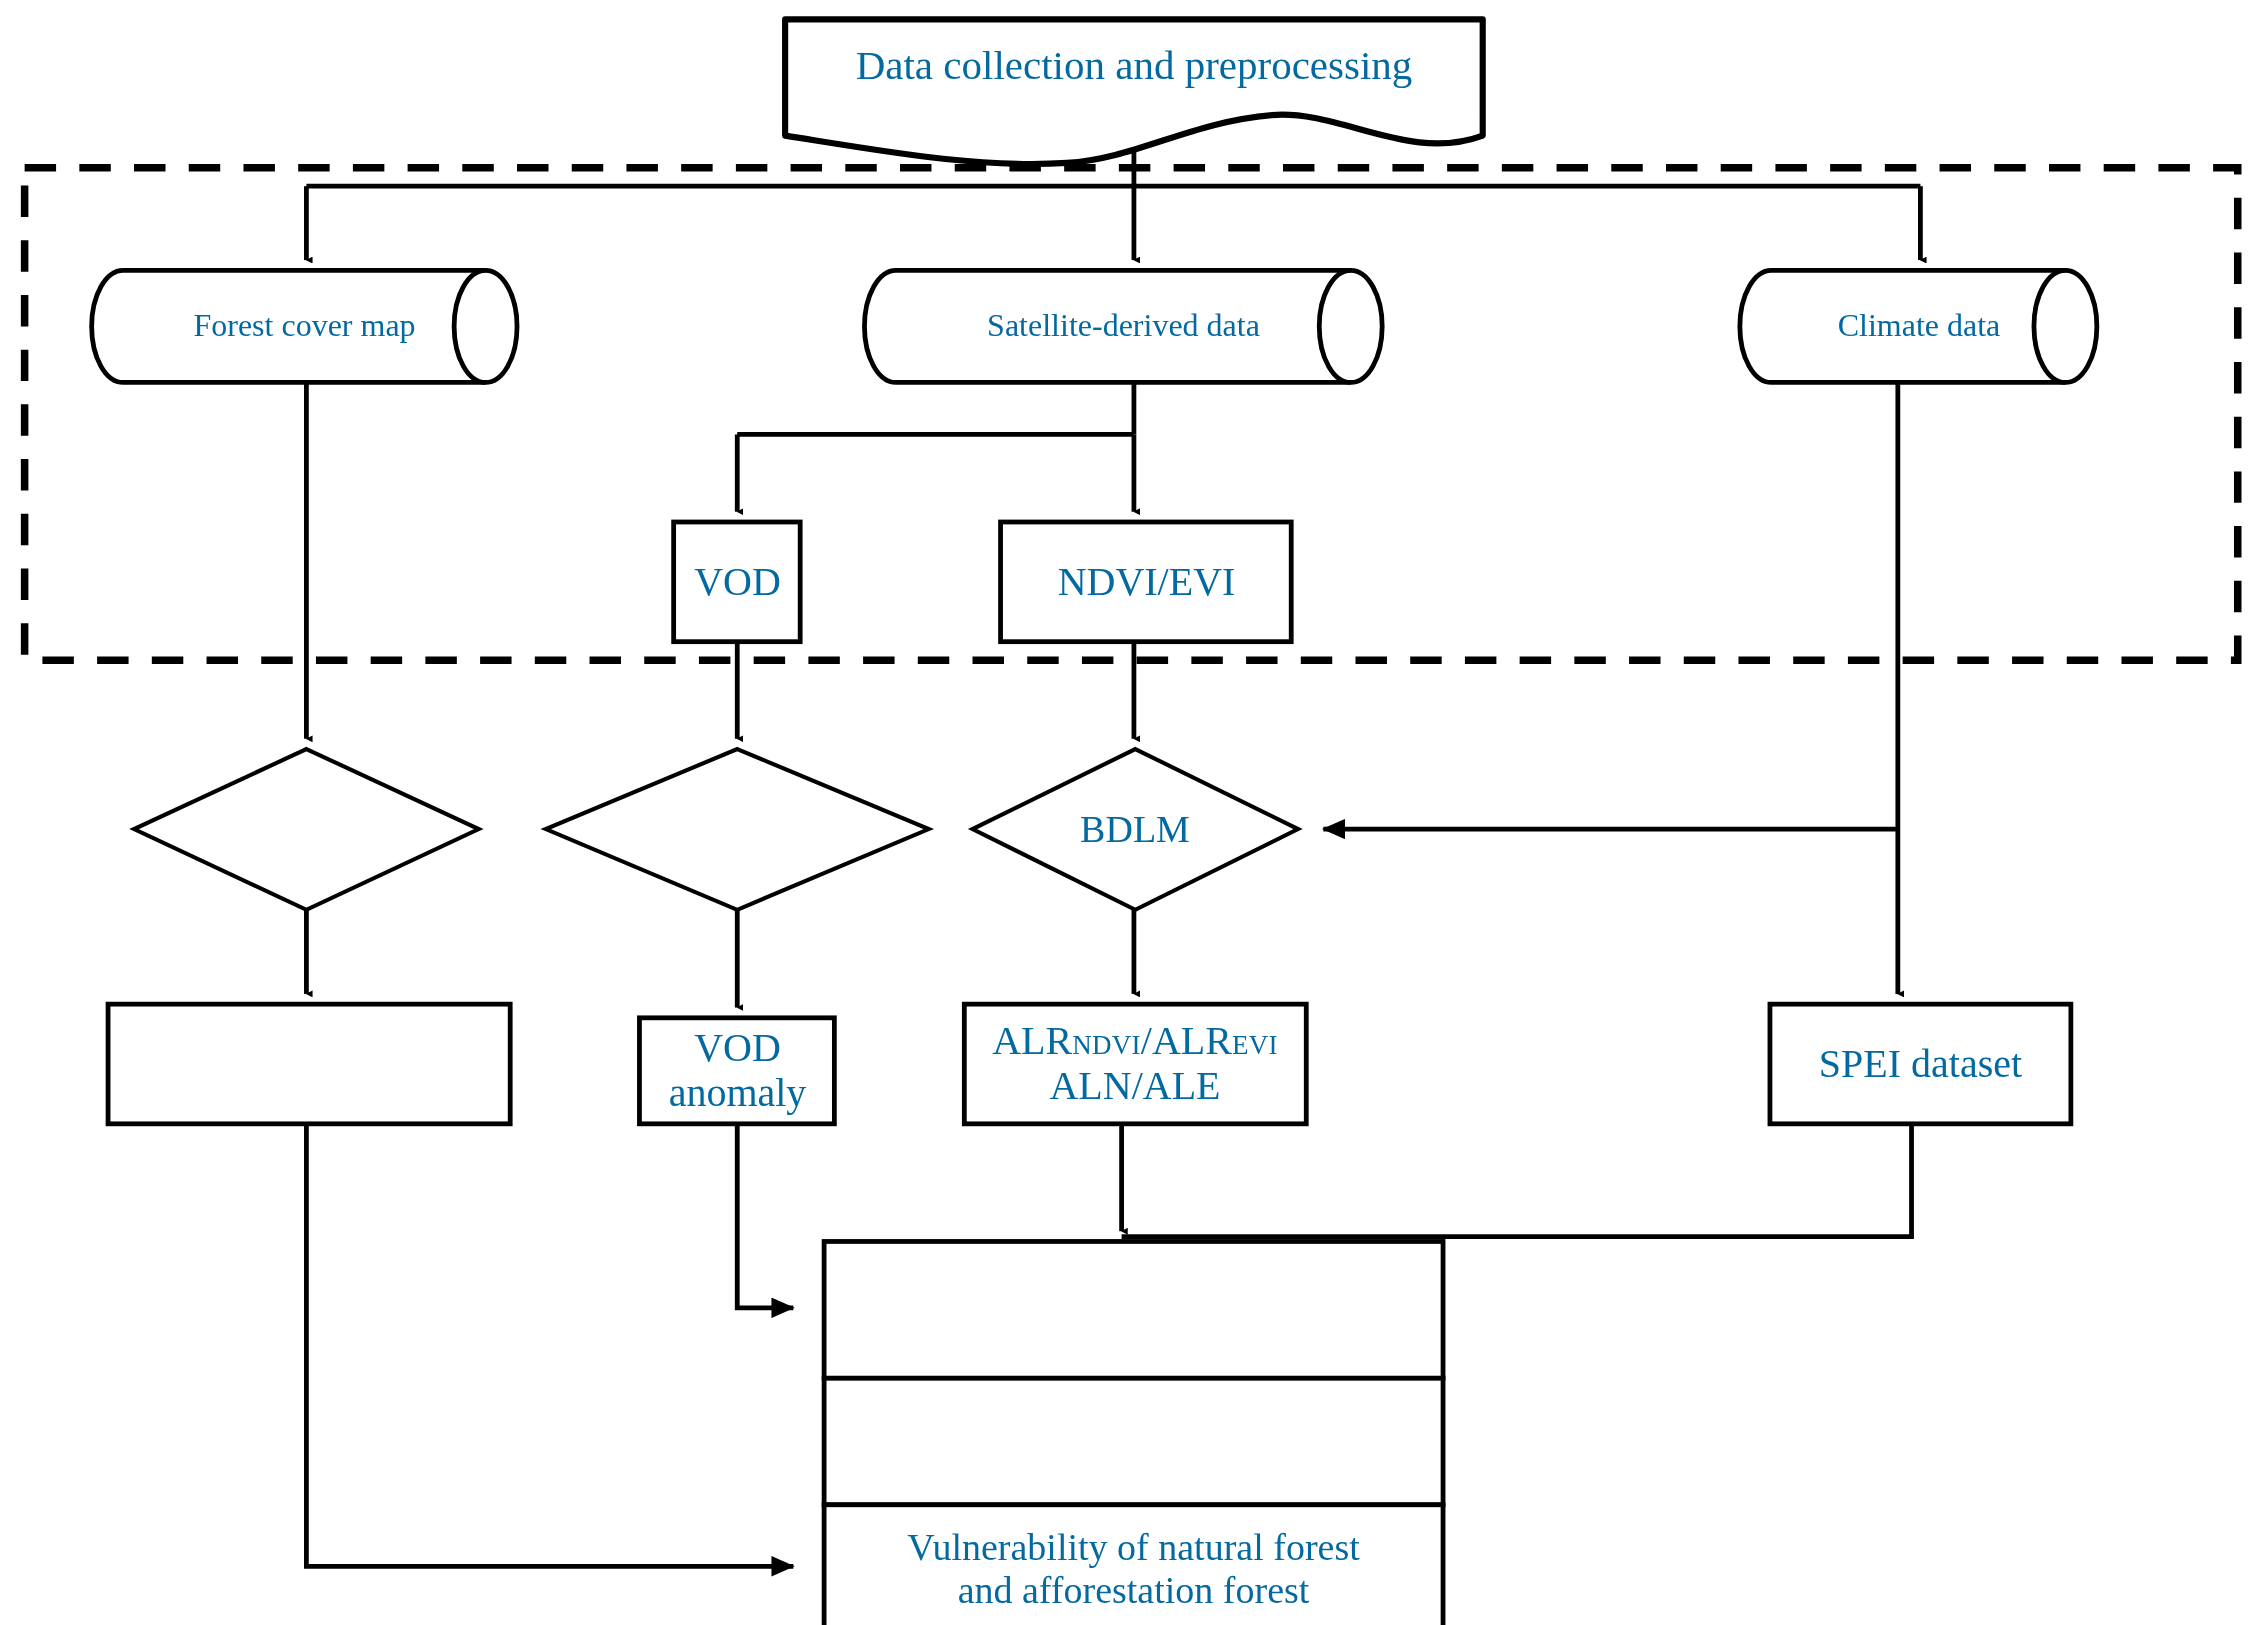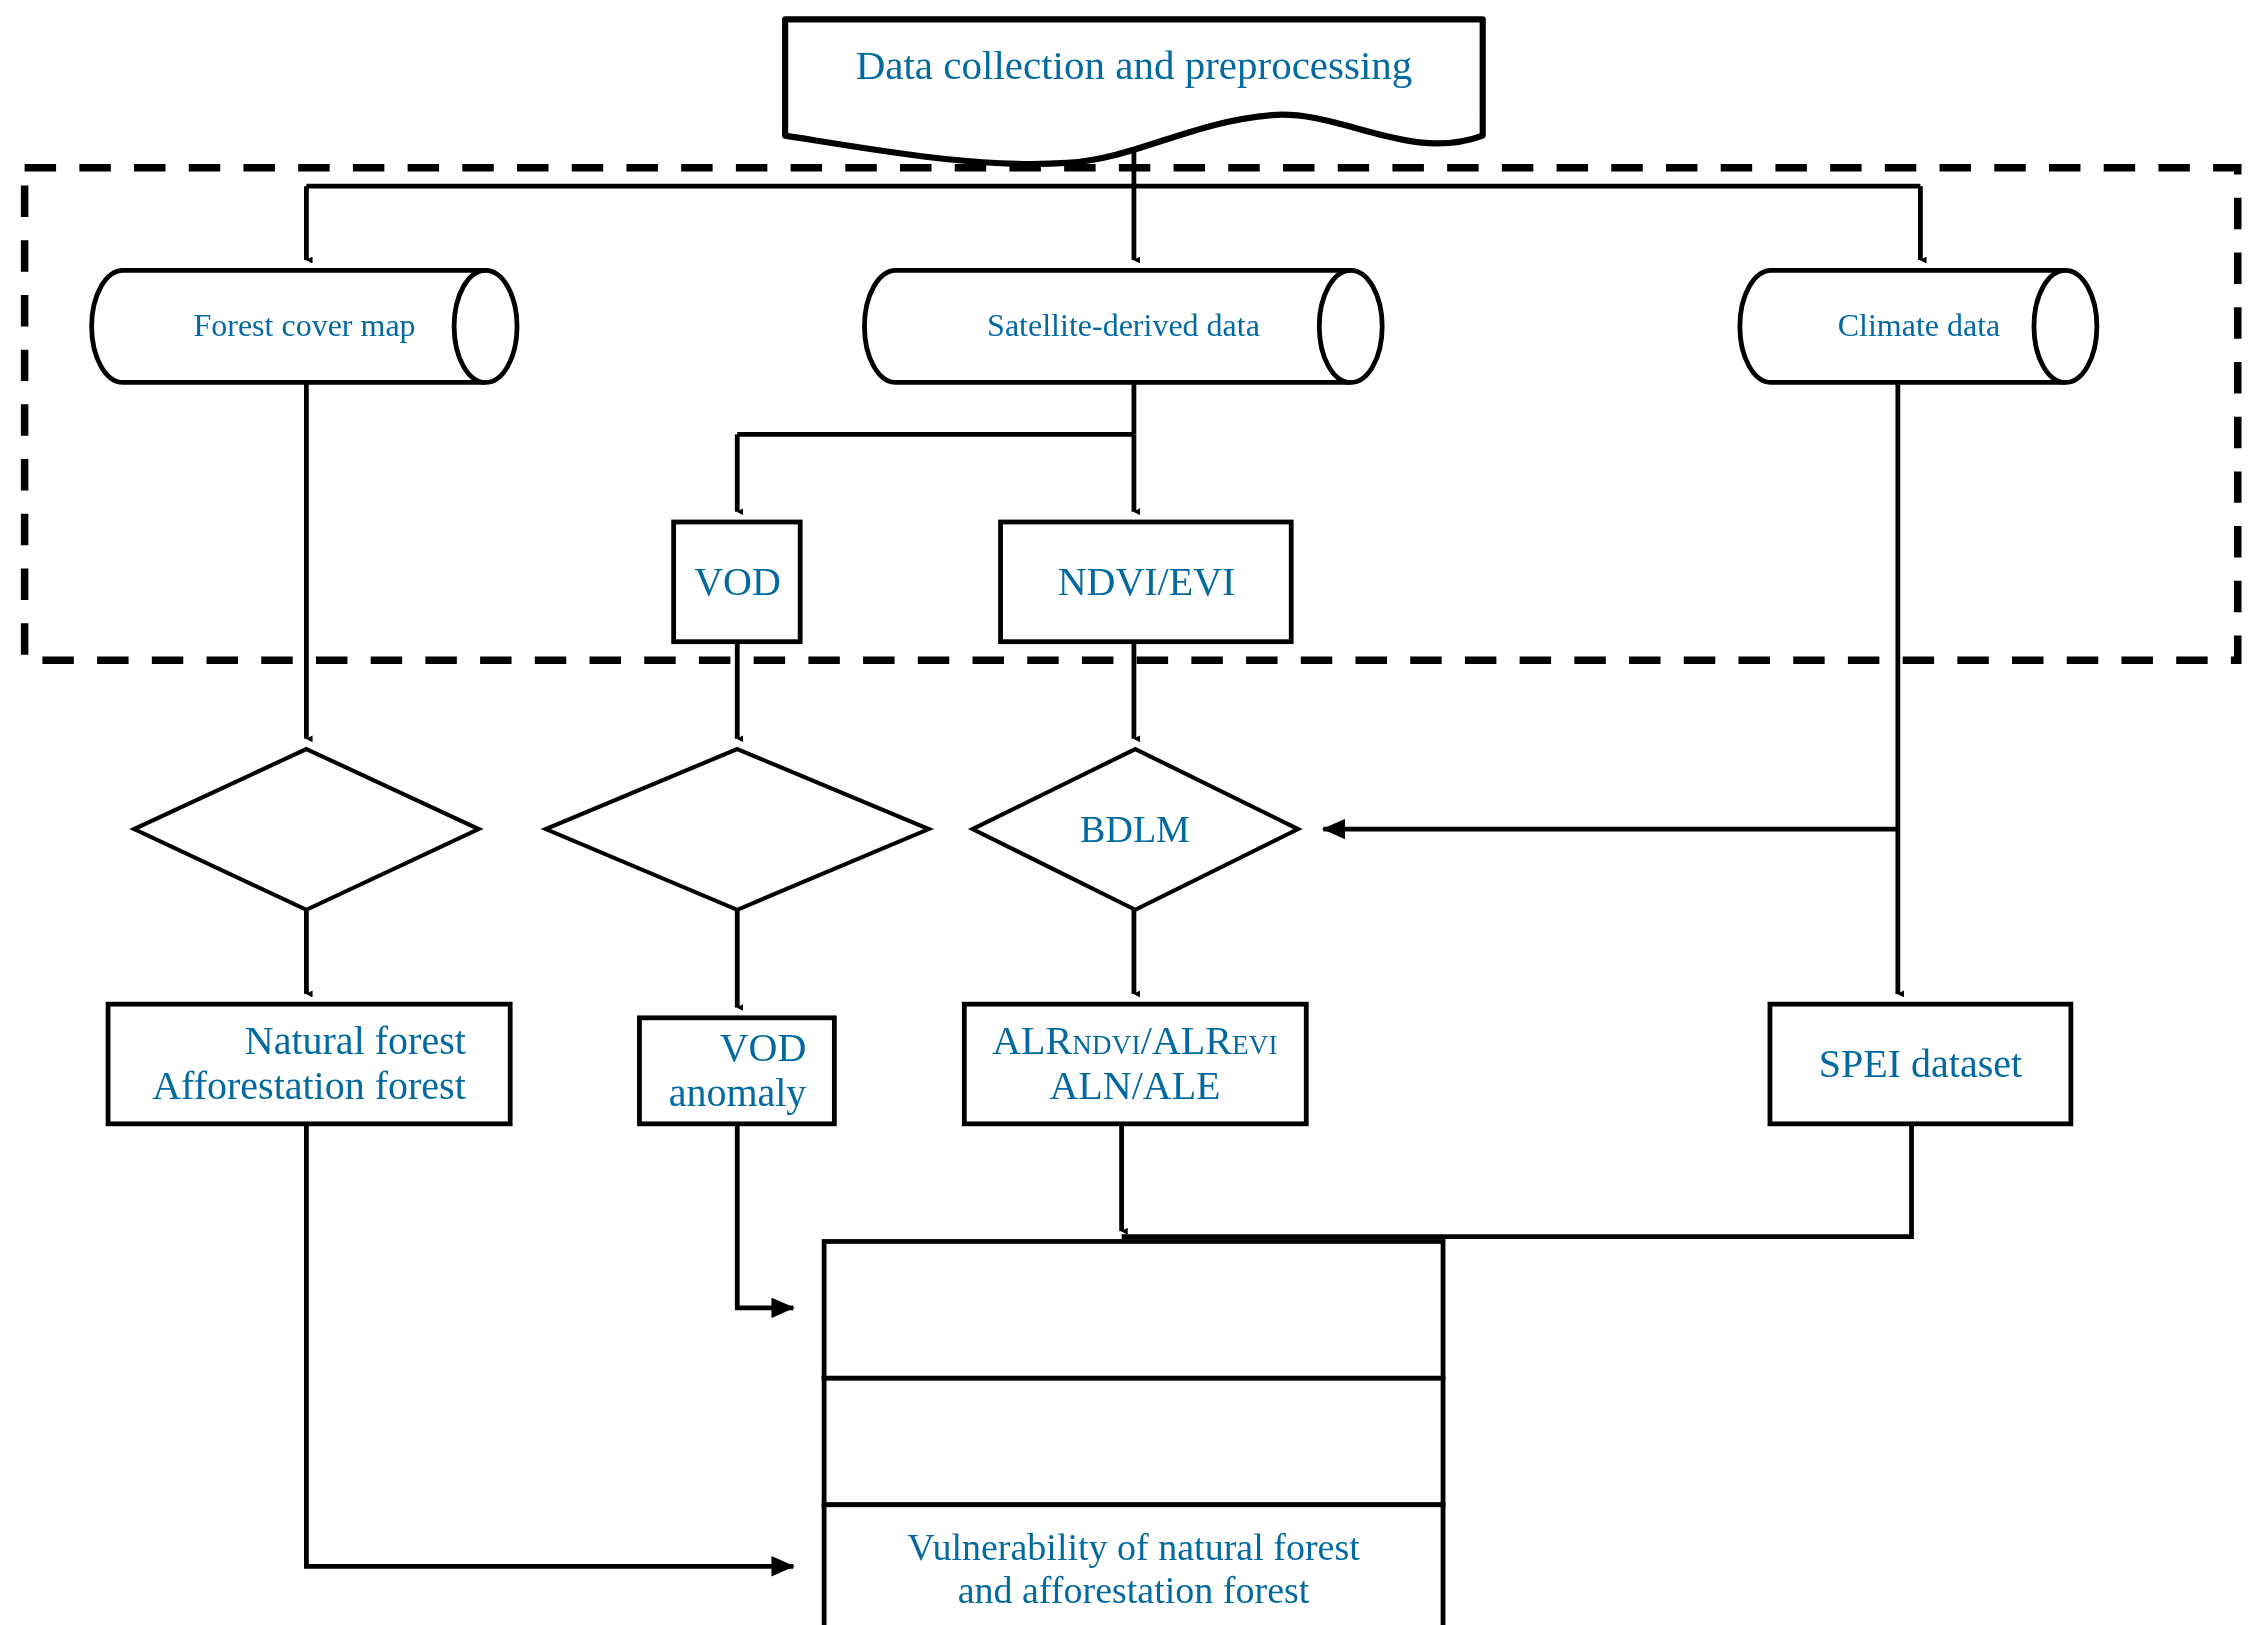--- a/index.html
+++ b/index.html
@@ -11,21 +11,21 @@
     display:flex;align-items:center;justify-content:center;
     text-align:center;
     font-family:"Liberation Serif", serif;
     color:#0369a1;
     line-height:1.12;
     pointer-events:none;
     white-space:pre-line;
   }
   .t-title{font-size:41px;}
   .t-cyl{font-size:32px;}
-  .t-box{font-size:40px;text-align:right;}
+  .t-box{font-size:40px;}
   .t-small{font-size:31px;}
   .t-diamond{font-size:38px;}
   .t-result{font-size:38px;}
   .sub{font-size:27px;vertical-align:baseline;letter-spacing:0.3px;}
 </style>
 </head>
 <body>
 
 <div id="stage">
 
@@ -128,22 +128,20 @@
   <div class="nodeText t-cyl" style="left:1772px;top:270px;width:294px;height:112px;">Climate data</div>
 
   <div class="nodeText t-box" style="left:674px;top:522px;width:127px;height:120px;">VOD</div>
 
   <div class="nodeText t-box" style="left:1001px;top:522px;width:291px;height:120px;">NDVI/EVI</div>
 
 
 
   <div class="nodeText t-diamond" style="left:1005px;top:781px;width:260px;height:96px;">BDLM</div>
 
-  <div class="nodeText t-box" style="left:108px;top:1004px;width:402px;height:120px;">Natural forest
-Afforestation forest</div>
 
   <div class="nodeText t-box" style="left:640px;top:1018px;width:195px;height:106px;">VOD
 anomaly</div>
 
   <div class="nodeText t-box" style="left:964px;top:1004px;width:342px;height:120px;flex-direction:column;">
     <div style="white-space:nowrap;">
       <span>ALR</span><span class="sub">NDVI</span><span>/ALR</span><span class="sub">EVI</span>
     </div>
     <div style="white-space:nowrap;">ALN/ALE</div>
   </div>

